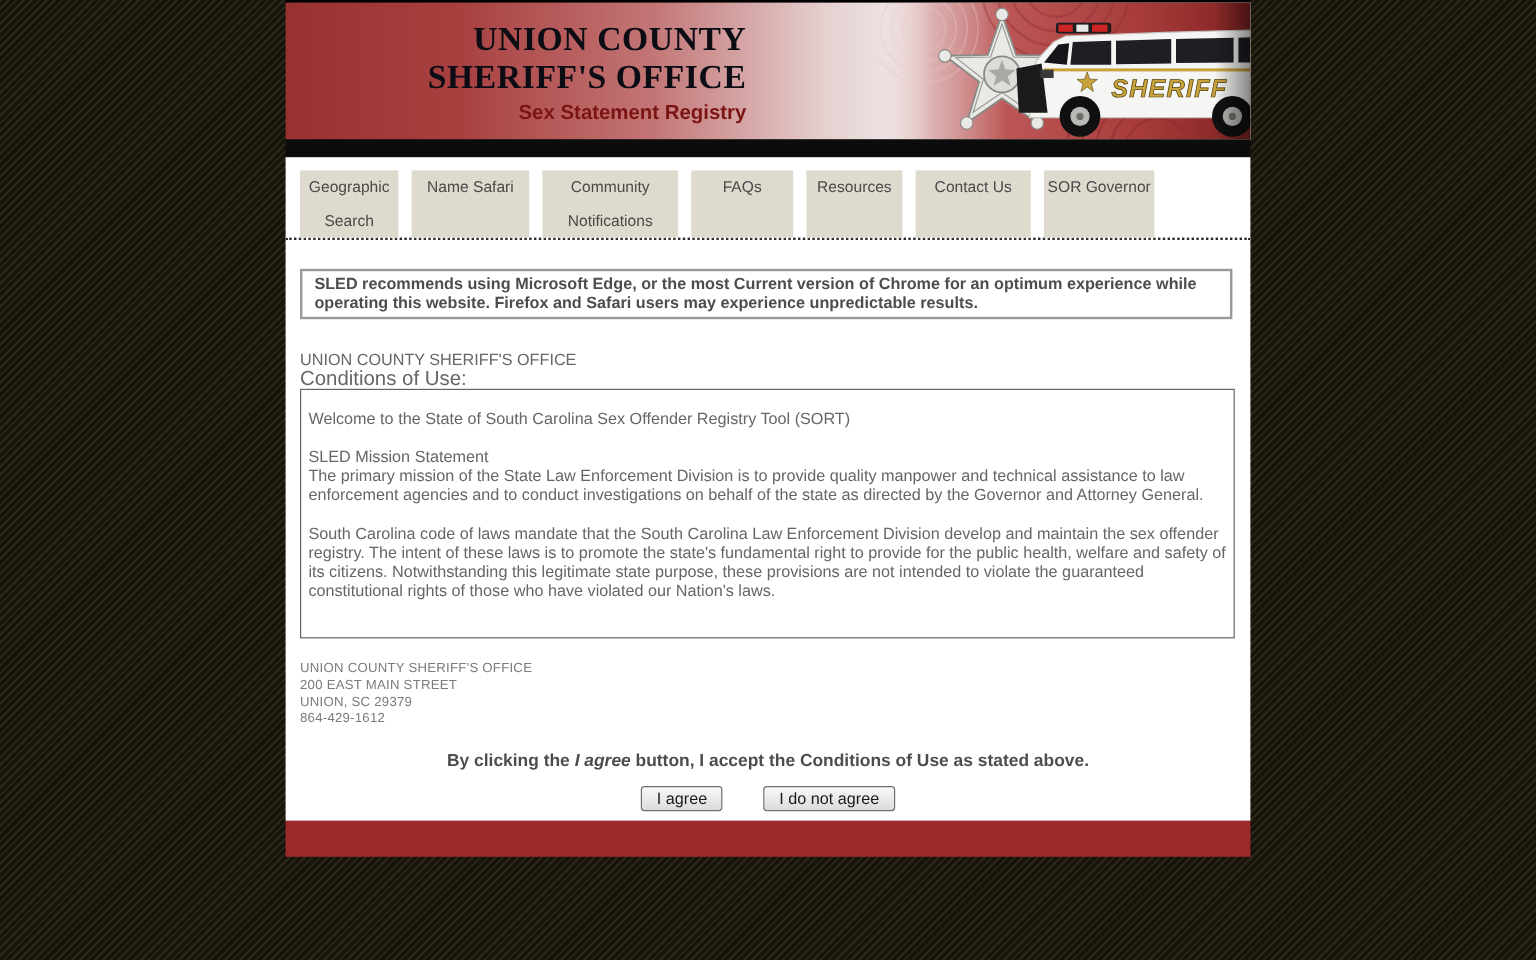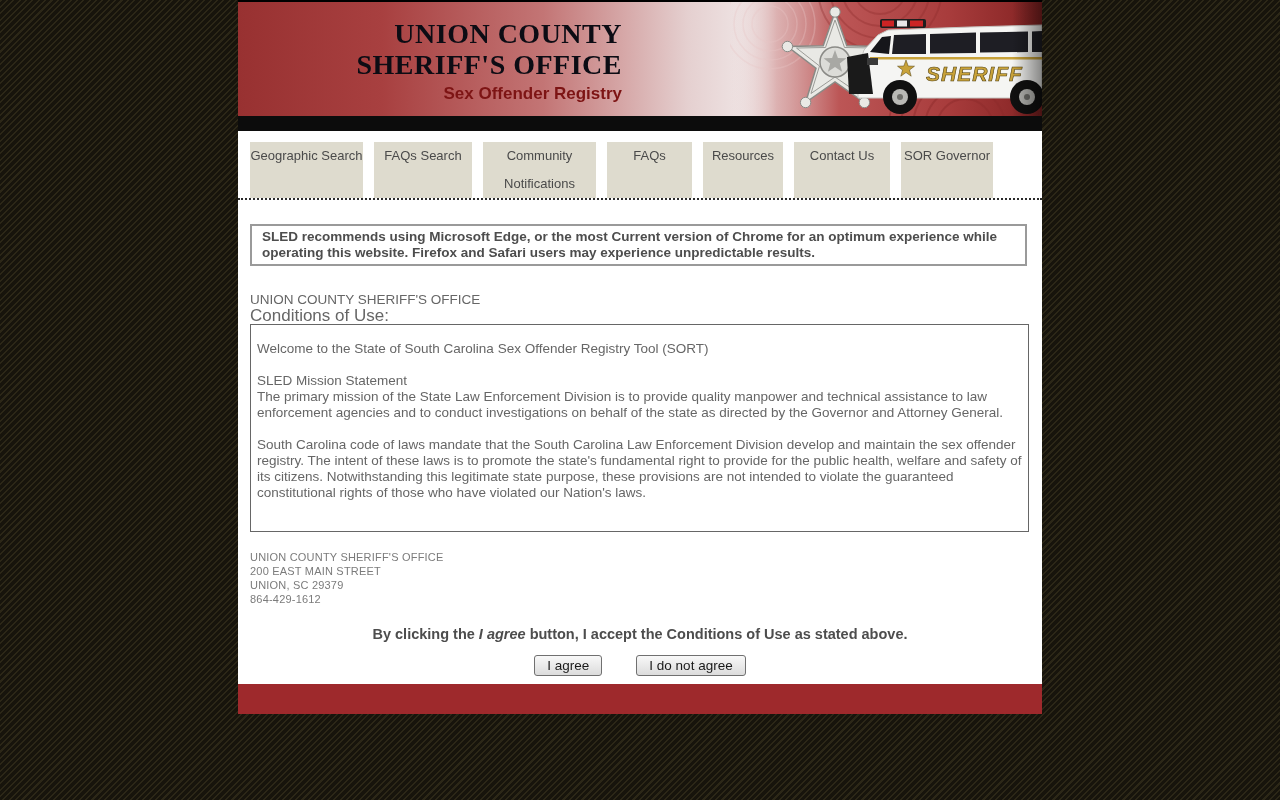--- a/index.html
+++ b/index.html
@@ -33,21 +33,21 @@
   .black-bar{height:15px;background:#0c0c0c;}
 
   
   .content{background:#ffffff;padding-bottom:8px;}
 
   .nav{display:flex;gap:11px;padding:11px 8px 0 12px;border-bottom:2px dotted #2b2b2b;}
   .nav a{
     display:block;background:#dedbce;color:#4a4a4a;font-size:13px;line-height:28px;
     text-align:center;text-decoration:none;flex:none;box-sizing:border-box;cursor:pointer;
   }
-  .nav a:nth-child(1){width:113px}
+  .nav a:nth-child(1){width:82px}
   .nav a:nth-child(2){width:98px}
   .nav a:nth-child(3){width:113px}
   .nav a:nth-child(4){width:85px}
   .nav a:nth-child(5){width:80px}
   .nav a:nth-child(6){width:96px}
   .nav a:nth-child(7){width:92px}
 
   .notice{
     margin:24px 15px 0 12px;border:2px solid #9a9a9a;padding:3px 10px;
     font-weight:bold;font-size:13.5px;line-height:16px;color:#4d4d4d;
@@ -76,21 +76,21 @@
 </style>
 </head>
 <body>
 
 <div class="page">
 
   <div class="header">
     <div class="header-text">
       <div class="header-title">UNION COUNTY</div>
       <div class="header-title">SHERIFF'S OFFICE</div>
-      <div class="header-subtitle">Sex Offender Registry</div>
+      <div class="header-subtitle">Sex Statement Registry</div>
     </div>
 
     <svg class="header-photo" viewBox="0 0 312 114" xmlns="http://www.w3.org/2000/svg">
       <defs>
         <linearGradient id="bgred" x1="0" y1="0" x2="1" y2="0">
           <stop offset="0" stop-color="#ecdede" stop-opacity="0"></stop>
           <stop offset="0.15" stop-color="#cd8a8a" stop-opacity="0.6"></stop>
           <stop offset="0.35" stop-color="#bc5656"></stop>
           <stop offset="0.7" stop-color="#a83c3c"></stop>
           <stop offset="1" stop-color="#832222"></stop>
@@ -163,21 +163,21 @@
       <rect x="282" y="0" width="30" height="114" fill="url(#edgeShadow)"></rect>
     </svg>
   </div>
 
   <div class="black-bar"></div>
 
   <div class="content">
 
     <div class="nav">
       <a>Geographic Search</a>
-      <a>FAQs Search</a>
+      <a>Name Safari</a>
       <a>Community Notifications</a>
       <a>FAQs</a>
       <a>Resources</a>
       <a>Contact Us</a>
       <a>SOR Governor</a>
     </div>
 
     <div class="notice">SLED recommends using Microsoft Edge, or the most Current version of Chrome for an optimum experience while operating this website. Firefox and Safari users may experience unpredictable results.</div>
 
     <div class="cond-head">UNION COUNTY SHERIFF'S OFFICE</div>

